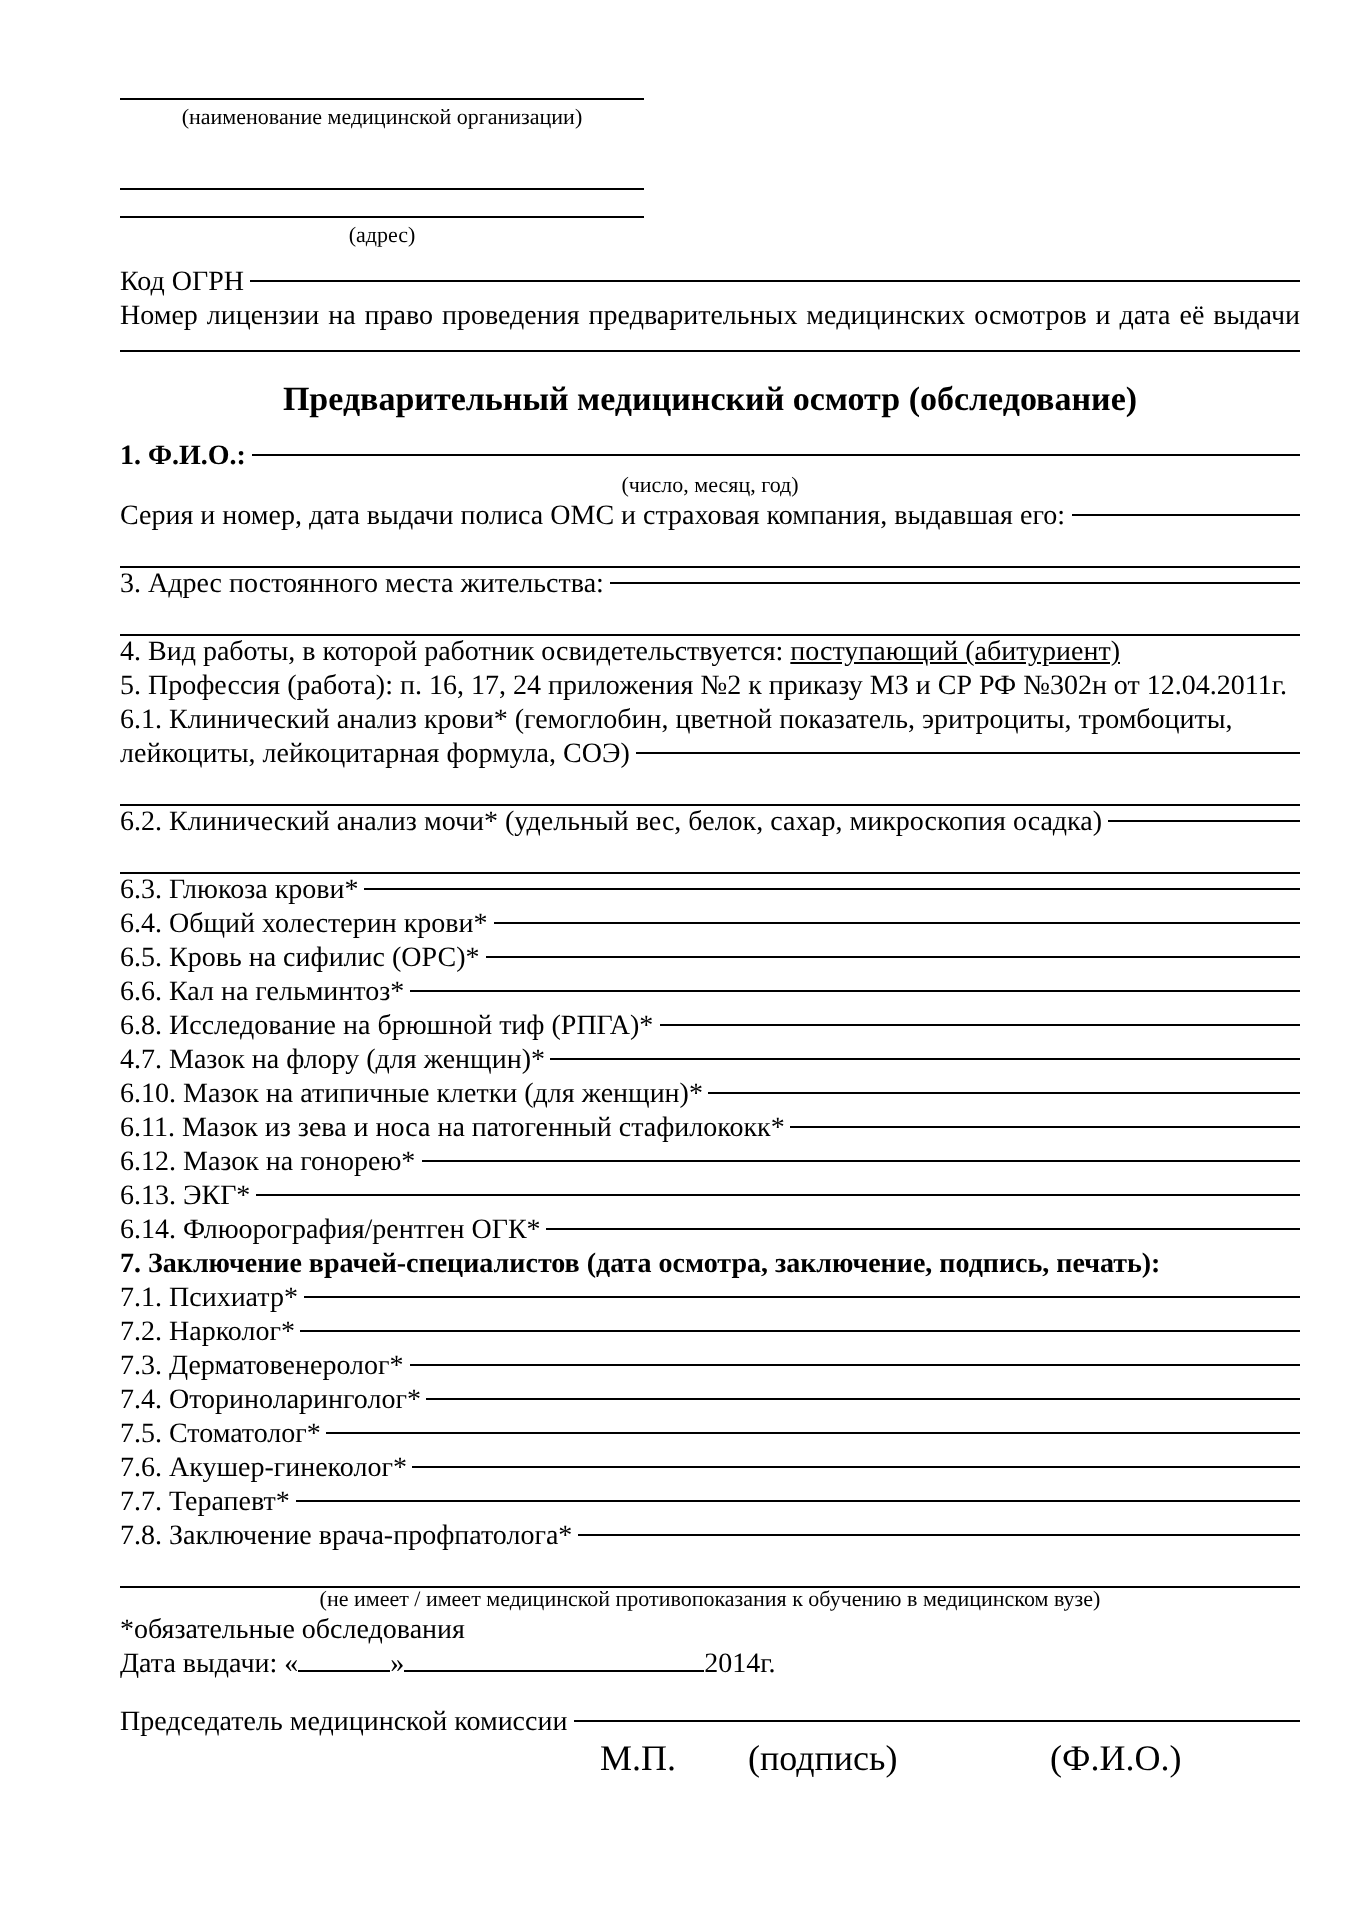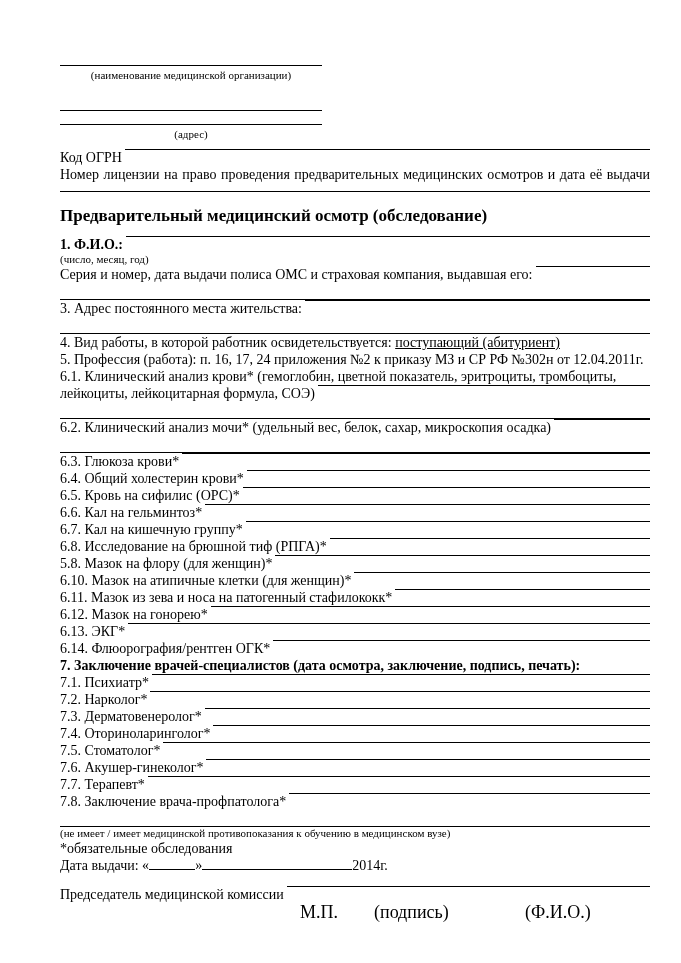--- a/index.html
+++ b/index.html
@@ -3,40 +3,40 @@
 <meta charset="utf-8">
 <style>
   * { box-sizing: border-box; margin: 0; padding: 0; }
   html, body { background: #e8e8e8; }
   body { width: 681px; height: 963px; margin: 0 auto; }
   .page {
     width: 681px; height: 963px; background: #ffffff; color: #000;
     font-family: "Liberation Serif", "DejaVu Serif", serif;
     font-size: 14px; overflow: hidden;
   }
-  .content { padding: 49px 31px 0 60px; margin-top: 16px; }
+  .content { padding: 49px 31px 0 60px; }
 
   .short-line { width: 262px; height: 0; border-bottom: 1px solid #000; }
   .short-caption { width: 262px; text-align: center; font-size: 11px; line-height: 14px; margin-top: 2px; }
   .gap28 { margin-top: 28px; }
   .gap13 { margin-top: 13px; }
   .mt8 { margin-top: 8px; }
   .mt12 { margin-top: 12px; }
 
-  .frow { display: flex; align-items: flex-start; line-height: 17px; height: 17px; }
+  .frow { display: flex; align-items: center; line-height: 17px; height: 17px; }
   .lbl { white-space: pre; padding-right: 3px; }
   .fill { flex: 1 1 auto; border-bottom: 1px solid #000; margin-bottom: 2px; }
   .text-line { line-height: 17px; min-height: 17px; }
   .nowrap { white-space: nowrap; }
   .blankline { height: 17px; border-bottom: 1px solid #000; }
   .b { font-weight: bold; }
   .justify { text-align: justify; text-align-last: justify; }
 
-  .title { font-size: 17px; font-weight: bold; text-align: left; line-height: 22px; margin: 13px 0 9px; }
-  .center-caption { font-size: 11px; line-height: 13px; }
+  .title { font-size: 17px; font-weight: bold; text-align: center; line-height: 22px; margin: 13px 0 9px; }
+  .center-caption { text-align: center; font-size: 11px; line-height: 13px; }
   .cap13 { height: 13px; line-height: 13px; }
   .u { text-decoration: underline; }
   .uline { display: inline-block; height: 2px; border-bottom: 1px solid #000; }
   .u45 { width: 46px; }
   .u150 { width: 150px; }
 
   .sign-row { position: relative; height: 18px; font-size: 18px; line-height: 18px; }
   .sign-row .mp  { position: absolute; left: 240px; }
   .sign-row .sig { position: absolute; left: 314px; }
   .sign-row .fio { position: absolute; left: 465px; }
@@ -102,29 +102,25 @@
         </div>
         <div class="frow">
           <span class="lbl">6.5. Кровь на сифилис (ОРС)*</span>
           <span class="fill"></span>
         </div>
         <div class="frow">
           <span class="lbl">6.6. Кал на гельминтоз*</span>
           <span class="fill"></span>
         </div>
         <div class="frow">
-          <span class="lbl">6.7. Кал на кишечную группу*</span>
-          <span class="fill"></span>
-        </div>
-        <div class="frow">
           <span class="lbl">6.8. Исследование на брюшной тиф (РПГА)*</span>
           <span class="fill"></span>
         </div>
         <div class="frow">
-          <span class="lbl">5.8. Мазок на флору (для женщин)*</span>
+          <span class="lbl">4.7. Мазок на флору (для женщин)*</span>
           <span class="fill"></span>
         </div>
         <div class="frow">
           <span class="lbl">6.10. Мазок на атипичные клетки (для женщин)*</span>
           <span class="fill"></span>
         </div>
         <div class="frow">
           <span class="lbl">6.11. Мазок из зева и носа на патогенный стафилококк*</span>
           <span class="fill"></span>
         </div>

